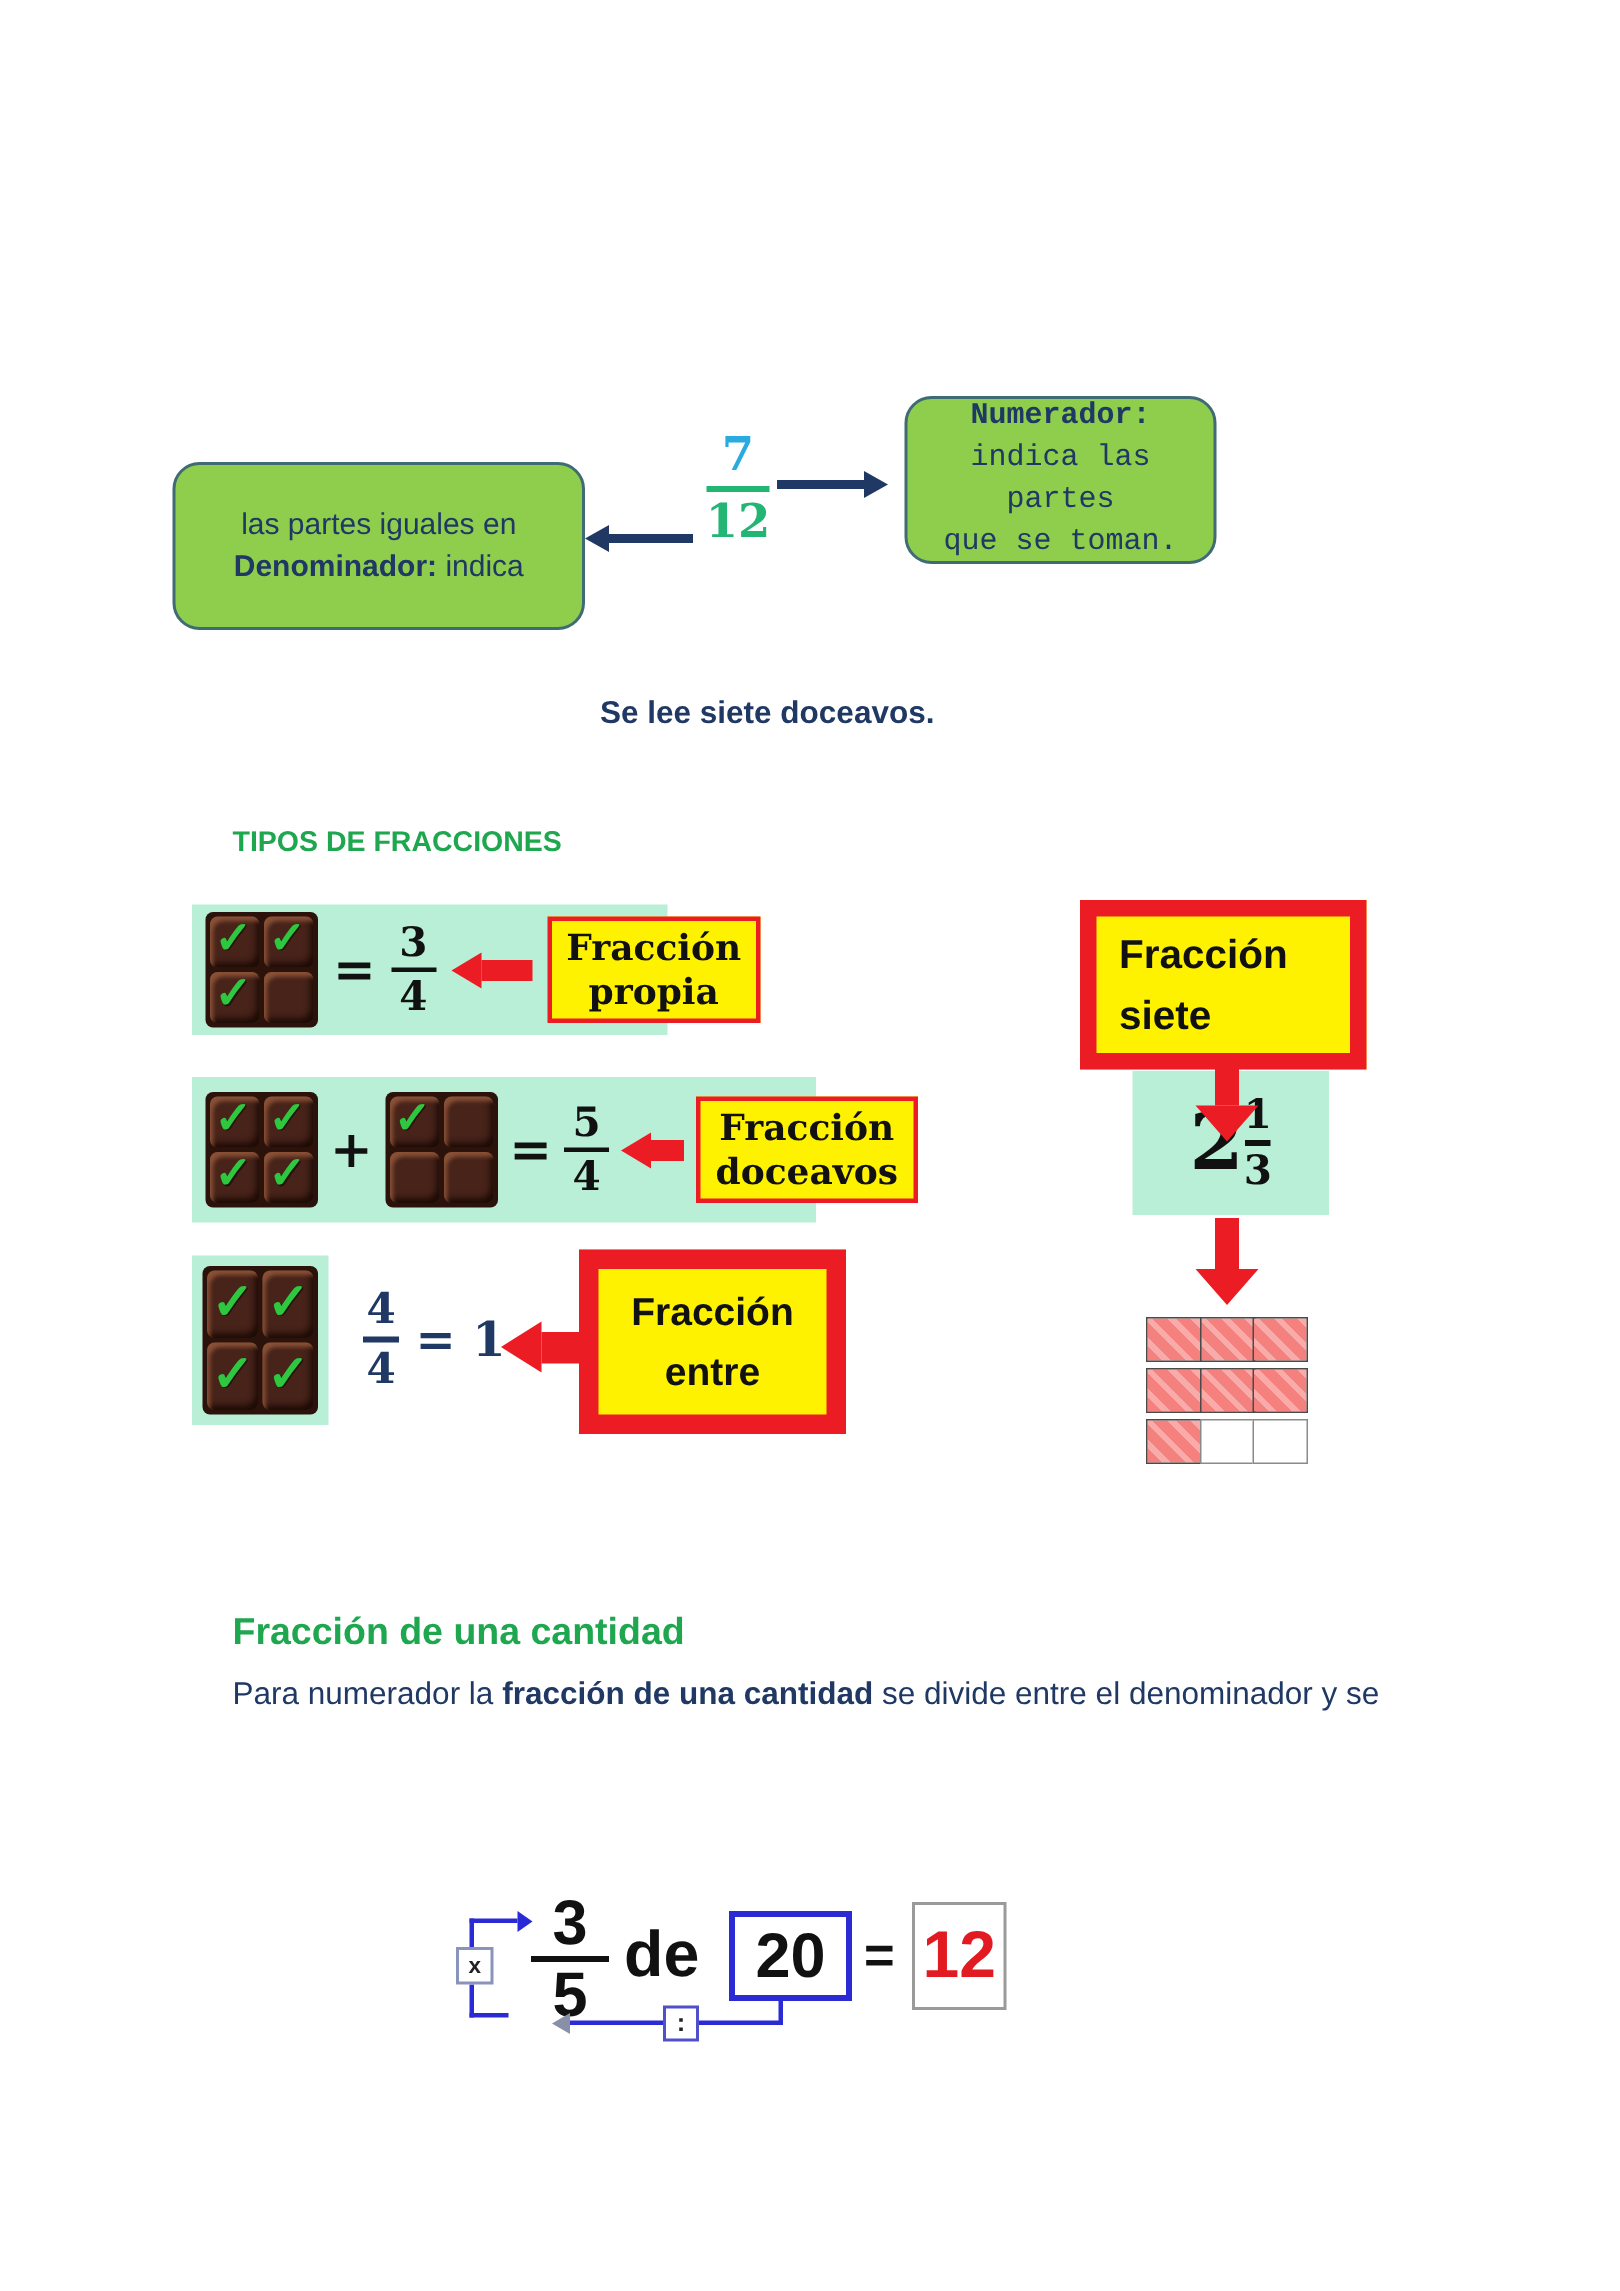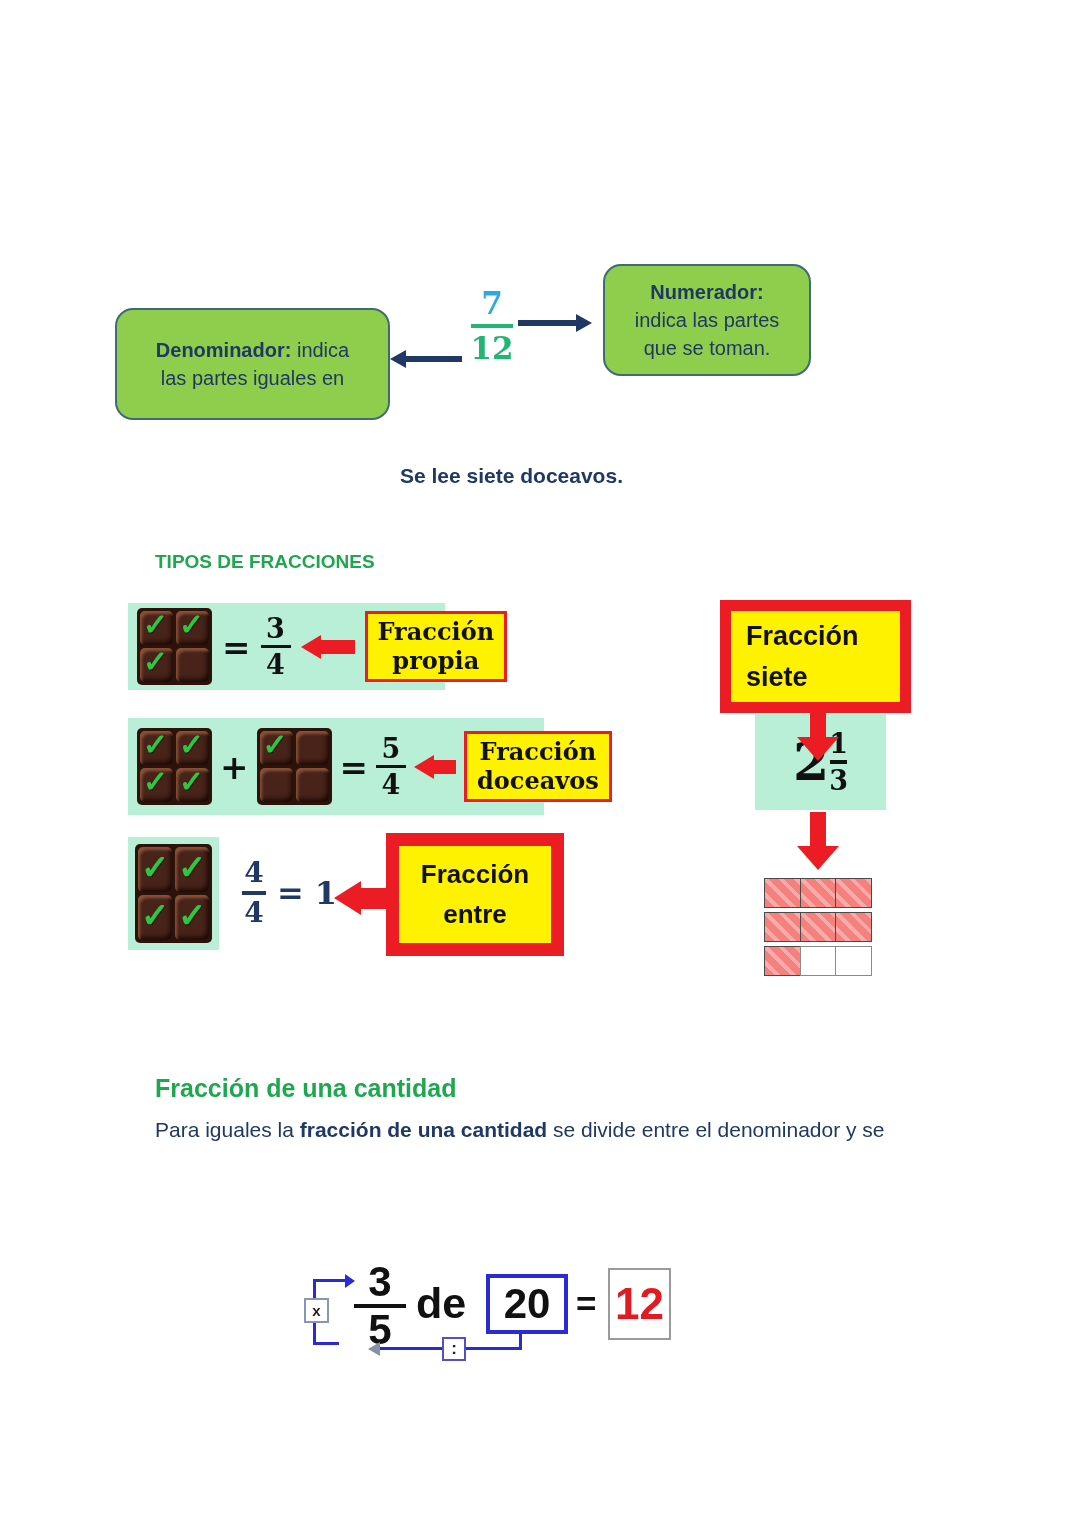--- a/index.html
+++ b/index.html
@@ -37,21 +37,21 @@
 
   
   .green-box {
     position:absolute; background:var(--box-green,#8FCE4D);
     border:2.5px solid var(--box-border,#3F6B75); border-radius:18px;
     color:var(--navy,#1F3864); font-size:20px; text-align:center;
     display:flex; flex-direction:column; justify-content:center; line-height:1.4;
     padding:4px 6px;
   }
   .denom-box { left:115px; top:308px; width:275px; height:112px; }
-  .numer-box { left:603px; top:264px; width:208px; height:112px; }
+  .numer-box { left:603px; top:264px; width:208px; height:112px;font-family:Liberation Mono, monospace; }
   .green-box .term { font-weight:bold; }
 
   .frac { display:inline-flex; flex-direction:column; align-items:center; line-height:1; }
   .frac .bar { display:block; }
 
   .frac-712 { position:absolute; left:462px; top:288px; width:60px; font-family:"DejaVu Serif",serif; font-weight:bold; }
   .frac-712 .num { font-size:31px; color:var(--blue-num,#29ABE2); }
   .frac-712 .bar { width:42px; height:4px; background:var(--green-den,#22B573); margin:5px 0; }
   .frac-712 .den { font-size:31px; color:var(--green-den,#22B573); }
 
@@ -198,22 +198,22 @@
   }
 </style>
 </head>
 <body>
 
 <div class="page">
 
 
 
   <div class="green-box denom-box">
+    <span>las partes iguales en</span>
     <span><b class="term">Denominador:</b><span> indica</span></span>
-    <span>las partes iguales en</span>
   </div>
 
   <div class="frac frac-712">
     <span class="num">7</span>
     <span class="bar"></span>
     <span class="den">12</span>
   </div>
 
   <div class="navy-arrow arrow-to-numer">
     <span class="shaft" style="width:58px"></span>
@@ -382,21 +382,21 @@
       </div>
       <div class="grid-row">
         <div class="grid-cell shaded"></div>
         <div class="grid-cell"></div>
         <div class="grid-cell"></div>
       </div>
     </div>
 
   <div class="cantidad-heading">Fracción de una cantidad</div>
   <div class="cantidad-body">
-    <span>Para iguales la </span><b>fracción de una cantidad</b><span> se divide entre el denominador y se</span>
+    <span>Para numerador la </span><b>fracción de una cantidad</b><span> se divide entre el denominador y se</span>
   </div>
 
   <div class="formula">
     <span class="blue-line fx-vert"></span>
     <span class="blue-line fx-top"></span>
     <span class="blue-line fx-bottom"></span>
     <span class="fx-head-r"></span>
     <span class="x-box">x</span>
 
     <div class="frac-35">

